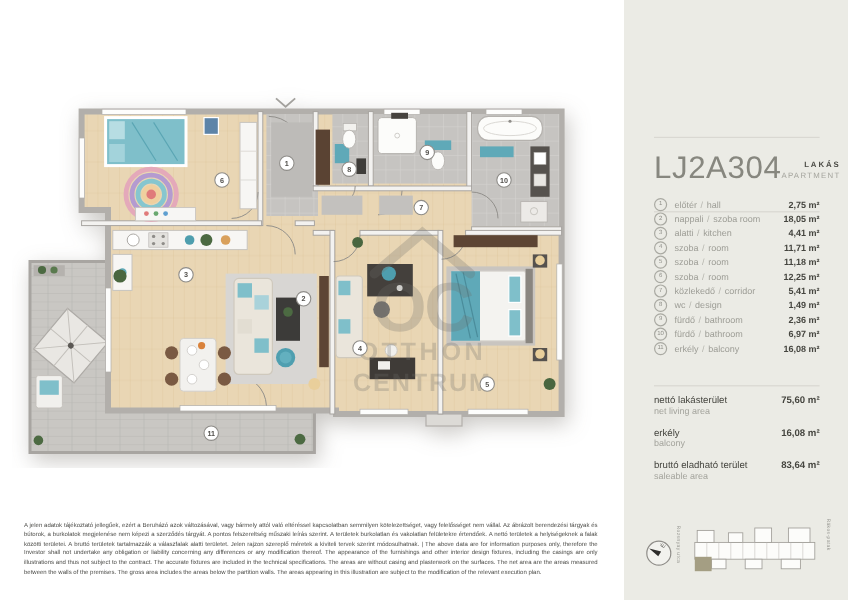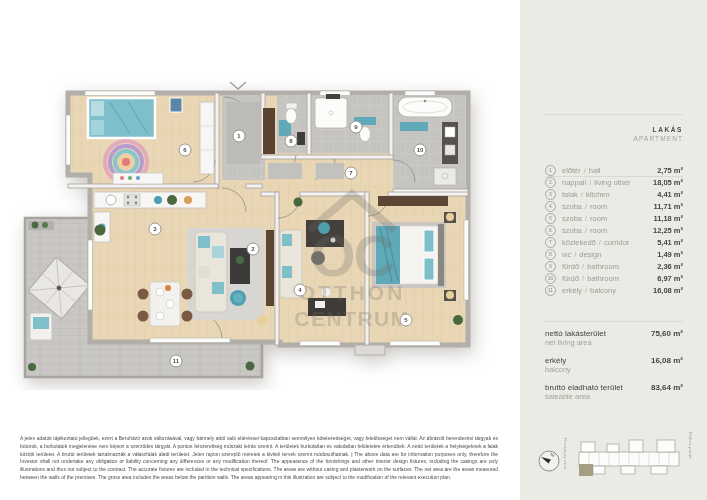--- a/index.html
+++ b/index.html
@@ -320,46 +320,47 @@
           </g>
     </g>
   </g>
 </svg>
 </div>
 
 <aside>
   <div class="divider d1"></div>
 
   <div class="title-row">
+    <h1>LJ2A304</h1>
     <div class="type">
       <div class="hu">LAKÁS</div>
       <div class="en">APARTMENT</div>
     </div>
   </div>
 
   <div class="divider d2"></div>
 
   <ul class="rooms">
     <li>
         <span class="num">1</span>
         <span class="rname">előtér</span>
         <span class="sep">/</span>
         <span class="rname">hall</span>
         <span class="area">2,75 m²</span>
       </li>
     <li>
         <span class="num">2</span>
         <span class="rname">nappali</span>
         <span class="sep">/</span>
-        <span class="rname">living other</span>
+        <span class="rname">szoba room</span>
         <span class="area">18,05 m²</span>
       </li>
     <li>
         <span class="num">3</span>
-        <span class="rname">falak</span>
+        <span class="rname">alatti</span>
         <span class="sep">/</span>
         <span class="rname">kitchen</span>
         <span class="area">4,41 m²</span>
       </li>
     <li>
         <span class="num">4</span>
         <span class="rname">szoba</span>
         <span class="sep">/</span>
         <span class="rname">room</span>
         <span class="area">11,71 m²</span>

